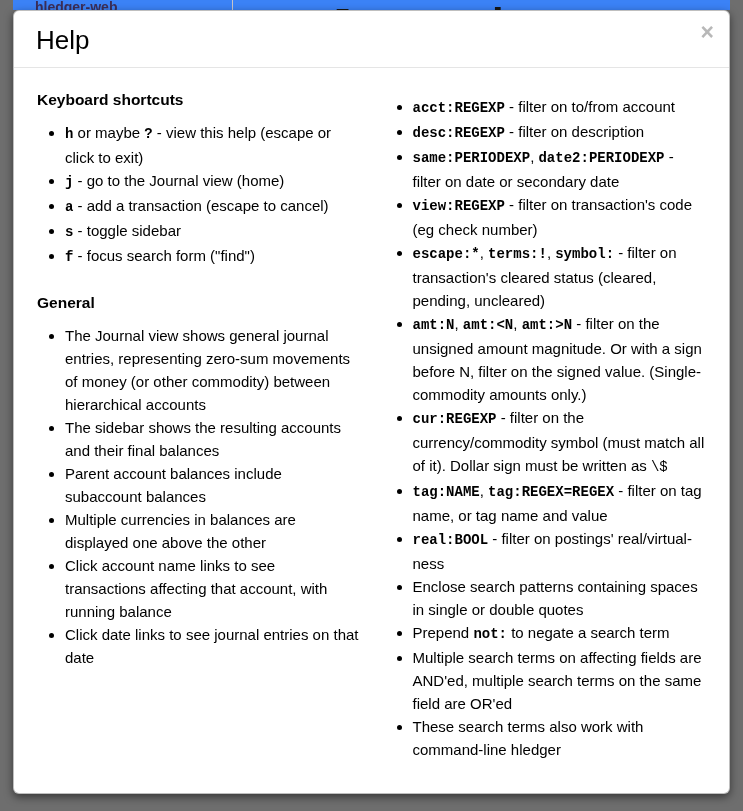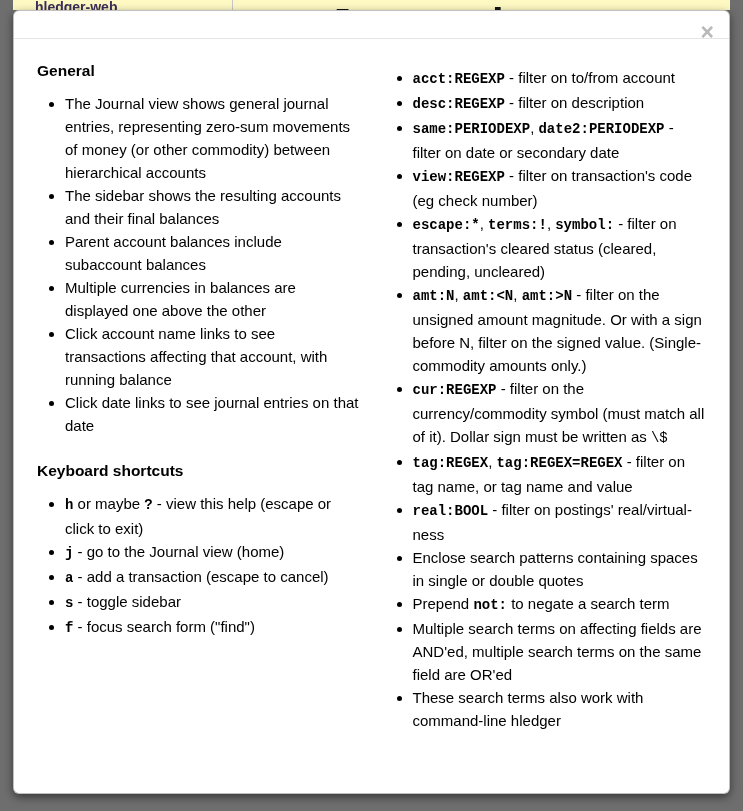--- a/index.html
+++ b/index.html
@@ -8,21 +8,21 @@
     font-family: "Liberation Sans", sans-serif;
     background: #6e6e6e;
     position: relative;
     color: #000;
   }
 
   
   .bg-strip {
     position: absolute;
     top: 0; left: 13px; right: 13px; height: 10px;
-    background: #fef9c3;
+    background: #3b82f6;
     overflow: hidden;
   }
   .bg-brand {
     position: absolute;
     top: -1px; left: 22px;
     font-size: 14px;
     font-weight: bold;
     color: #3b2e58;
     white-space: nowrap;
   }
@@ -110,57 +110,58 @@
 <body>
 
 <div class="bg-strip">
   <span class="bg-brand">hledger-web</span>
   <span class="bg-vdivider"></span>
   <span class="bg-heading-fragment">Journal</span>
 </div>
 
 <div class="modal">
   <div class="modal-header">
+    <div class="modal-title">Help</div>
     <button class="modal-close">×</button>
   </div>
   <div class="modal-body">
     <div class="col">
+      <div>
+        <div class="section-heading">Keyboard shortcuts</div>
+        <ul class="help-list">
+            <li><span class="code">h</span> or maybe <span class="code">?</span> - view this help (escape or click to exit)</li>
+            <li><span class="code">j</span> - go to the Journal view (home)</li>
+            <li><span class="code">a</span> - add a transaction (escape to cancel)</li>
+            <li><span class="code">s</span> - toggle sidebar</li>
+            <li><span class="code">f</span> - focus search form ("find")</li>
+          </ul>
+      </div>
       <div>
         <div class="section-heading">General</div>
         <ul class="help-list">
             <li>The Journal view shows general journal entries, representing zero-sum movements of money (or other commodity) between hierarchical accounts</li>
             <li>The sidebar shows the resulting accounts and their final balances</li>
             <li>Parent account balances include subaccount balances</li>
             <li>Multiple currencies in balances are displayed one above the other</li>
             <li>Click account name links to see transactions affecting that account, with running balance</li>
             <li>Click date links to see journal entries on that date</li>
-          </ul>
-      </div>
-      <div>
-        <div class="section-heading">Keyboard shortcuts</div>
-        <ul class="help-list">
-            <li><span class="code">h</span> or maybe <span class="code">?</span> - view this help (escape or click to exit)</li>
-            <li><span class="code">j</span> - go to the Journal view (home)</li>
-            <li><span class="code">a</span> - add a transaction (escape to cancel)</li>
-            <li><span class="code">s</span> - toggle sidebar</li>
-            <li><span class="code">f</span> - focus search form ("find")</li>
           </ul>
       </div>
     </div>
     <div class="col">
       <div>
         <ul class="help-list">
             <li><span class="code">acct:REGEXP</span> - filter on to/from account</li>
             <li><span class="code">desc:REGEXP</span> - filter on description</li>
             <li><span class="code">same:PERIODEXP</span>, <span class="code">date2:PERIODEXP</span> - filter on date or secondary date</li>
             <li><span class="code">view:REGEXP</span> - filter on transaction's code (eg check number)</li>
             <li><span class="code">escape:*</span>, <span class="code">terms:!</span>, <span class="code">symbol:</span> - filter on transaction's cleared status (cleared, pending, uncleared)</li>
             <li><span class="code">amt:N</span>, <span class="code">amt:&lt;N</span>, <span class="code">amt:&gt;N</span> - filter on the unsigned amount magnitude. Or with a sign before N, filter on the signed value. (Single-commodity amounts only.)</li>
             <li><span class="code">cur:REGEXP</span> - filter on the currency/commodity symbol (must match all of it). Dollar sign must be written as <span class="mono">\$</span></li>
-            <li><span class="code">tag:REGEX</span>, <span class="code">tag:REGEX=REGEX</span> - filter on tag name, or tag name and value</li>
+            <li><span class="code">tag:NAME</span>, <span class="code">tag:REGEX=REGEX</span> - filter on tag name, or tag name and value</li>
             <li><span class="code">real:BOOL</span> - filter on postings' real/virtual-ness</li>
             <li>Enclose search patterns containing spaces in single or double quotes</li>
             <li>Prepend <span class="code">not:</span> to negate a search term</li>
             <li>Multiple search terms on affecting fields are AND'ed, multiple search terms on the same field are OR'ed</li>
             <li>These search terms also work with command-line hledger</li>
           </ul>
       </div>
     </div>
   </div>
 </div>

